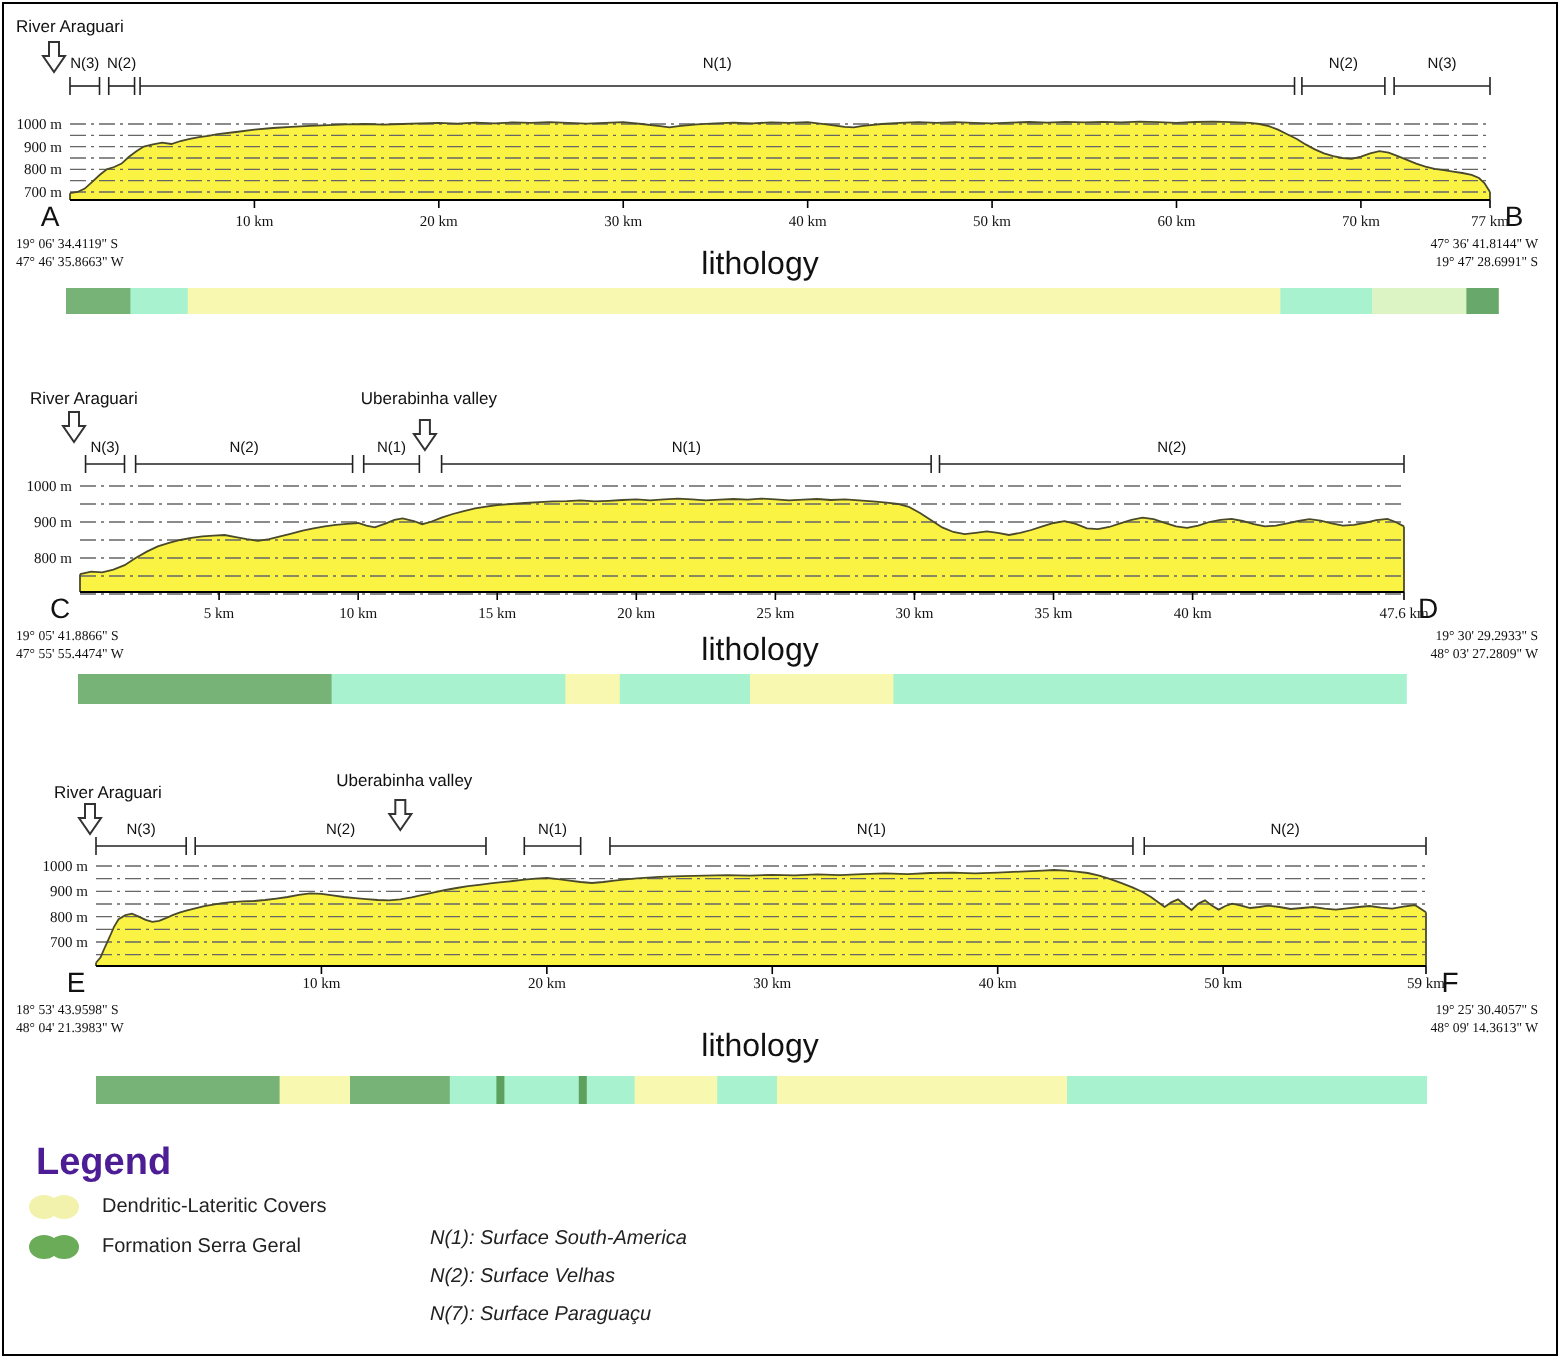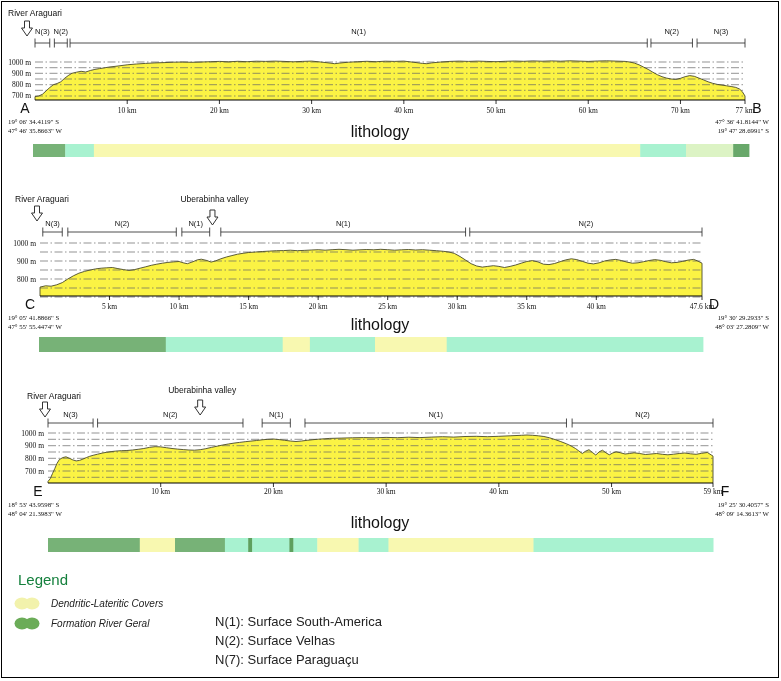--- a/index.html
+++ b/index.html
@@ -1,26 +1,26 @@
 <!DOCTYPE html>
 <html><head>
 <meta charset="utf-8">
 <style>
   html,body{margin:0;padding:0;background:#fff;}
   #stage{position:relative;width:781px;height:681px;background:#fff;overflow:hidden;
          font-family:"Liberation Sans",sans-serif;}
   #frame{position:absolute;left:1px;top:1px;width:776px;height:675px;border:1.5px solid #000;}
   #profiles{position:absolute;left:0;top:0;}
   #legend{position:absolute;left:0;top:565px;width:781px;height:112px;}
-  .legend-title{position:absolute;left:18px;top:6px;font-size:15px;font-weight:normal;color:#15803d;}
-  .legend-items{position:absolute;left:14px;top:28px;font-style:italic;}
+  .legend-title{position:absolute;left:18px;top:6px;font-size:19px;font-weight:bold;color:#4c1d95;}
+  .legend-items{position:absolute;left:14px;top:28px;}
   .legend-item{display:flex;align-items:center;height:20px;}
   .legend-item span{margin-left:11px;font-size:10px;color:#222;}
   .surface-defs{position:absolute;left:215px;top:49px;}
-  .surface-def{height:19px;font-size:13px;color:#222;}
+  .surface-def{height:19px;font-size:10px;color:#222;font-style:italic;}
 </style>
 </head>
 <body>
 
 <div id="stage">
   <div id="frame"></div>
   <svg id="profiles" width="781" height="565" viewBox="0 0 781 565">
       <g>
         <path d="M35.0,100 L35.0,96.6 L38.7,96.0 L42.4,94.3 L46.1,90.9 L49.8,87.5 L53.4,84.7 L57.1,83.5 L60.8,81.8 L64.5,78.4 L68.2,75.6 L71.9,73.3 L76.5,72.2 L81.1,71.3 L85.7,72.0 L90.3,70.5 L94.9,69.4 L99.5,68.6 L104.2,67.9 L108.8,67.1 L118.0,66.0 L127.2,64.8 L136.4,64.0 L145.6,63.4 L154.9,62.9 L164.1,62.6 L173.3,62.2 L182.5,62.0 L191.8,62.3 L201.0,62.0 L210.2,61.7 L219.4,61.4 L228.6,61.8 L237.9,61.3 L247.1,61.7 L256.3,61.2 L265.5,61.4 L274.7,61.1 L284.0,61.4 L293.2,61.8 L302.4,61.4 L311.6,61.1 L320.8,62.0 L330.1,63.1 L334.7,63.7 L339.3,63.1 L348.5,62.2 L357.7,61.7 L366.9,61.3 L376.2,61.7 L385.4,61.2 L394.6,61.4 L403.8,61.1 L413.1,62.2 L422.3,63.4 L426.9,63.7 L431.5,62.9 L440.7,62.0 L449.9,61.4 L459.2,61.1 L468.4,61.4 L477.6,61.1 L486.8,61.4 L496.0,61.7 L505.3,61.3 L514.5,61.0 L523.7,61.3 L532.9,60.9 L542.1,61.2 L551.4,60.9 L560.6,61.2 L569.8,60.8 L579.0,61.1 L588.2,61.4 L597.5,61.0 L606.7,60.8 L615.9,61.1 L625.1,61.4 L629.7,62.0 L634.4,63.1 L639.0,64.8 L643.6,67.1 L648.2,69.4 L652.8,72.2 L657.4,74.7 L662.0,76.7 L666.6,78.1 L671.2,79.0 L675.8,79.4 L680.5,78.3 L685.1,76.7 L689.7,75.6 L694.3,76.3 L698.9,78.1 L703.5,79.9 L708.1,81.8 L712.7,83.3 L717.3,84.4 L721.9,85.1 L726.6,85.8 L731.2,86.5 L735.8,87.4 L739.5,89.0 L742.2,91.5 L745.0,96.0 L745.0,100 Z" fill="#FBF344"></path>
         <g>
@@ -293,21 +293,21 @@
             <ellipse cx="8" cy="8.5" rx="7.5" ry="6" fill="#F2F2AC"></ellipse>
             <ellipse cx="18" cy="8.5" rx="7.5" ry="6" fill="#F2F2AC"></ellipse>
           </svg>
         <span>Dendritic-Lateritic Covers</span>
       </div>
       <div class="legend-item">
         <svg class="swatch" width="26" height="17">
             <ellipse cx="8" cy="8.5" rx="7.5" ry="6" fill="#6BAC58"></ellipse>
             <ellipse cx="18" cy="8.5" rx="7.5" ry="6" fill="#6BAC58"></ellipse>
           </svg>
-        <span>Formation River Geral</span>
+        <span>Formation Serra Geral</span>
       </div>
     </div>
 
     <div class="surface-defs">
       <div class="surface-def">N(1): Surface South-America</div>
       <div class="surface-def">N(2): Surface Velhas</div>
       <div class="surface-def">N(7): Surface Paraguaçu</div>
     </div>
   </div>
 </div>

